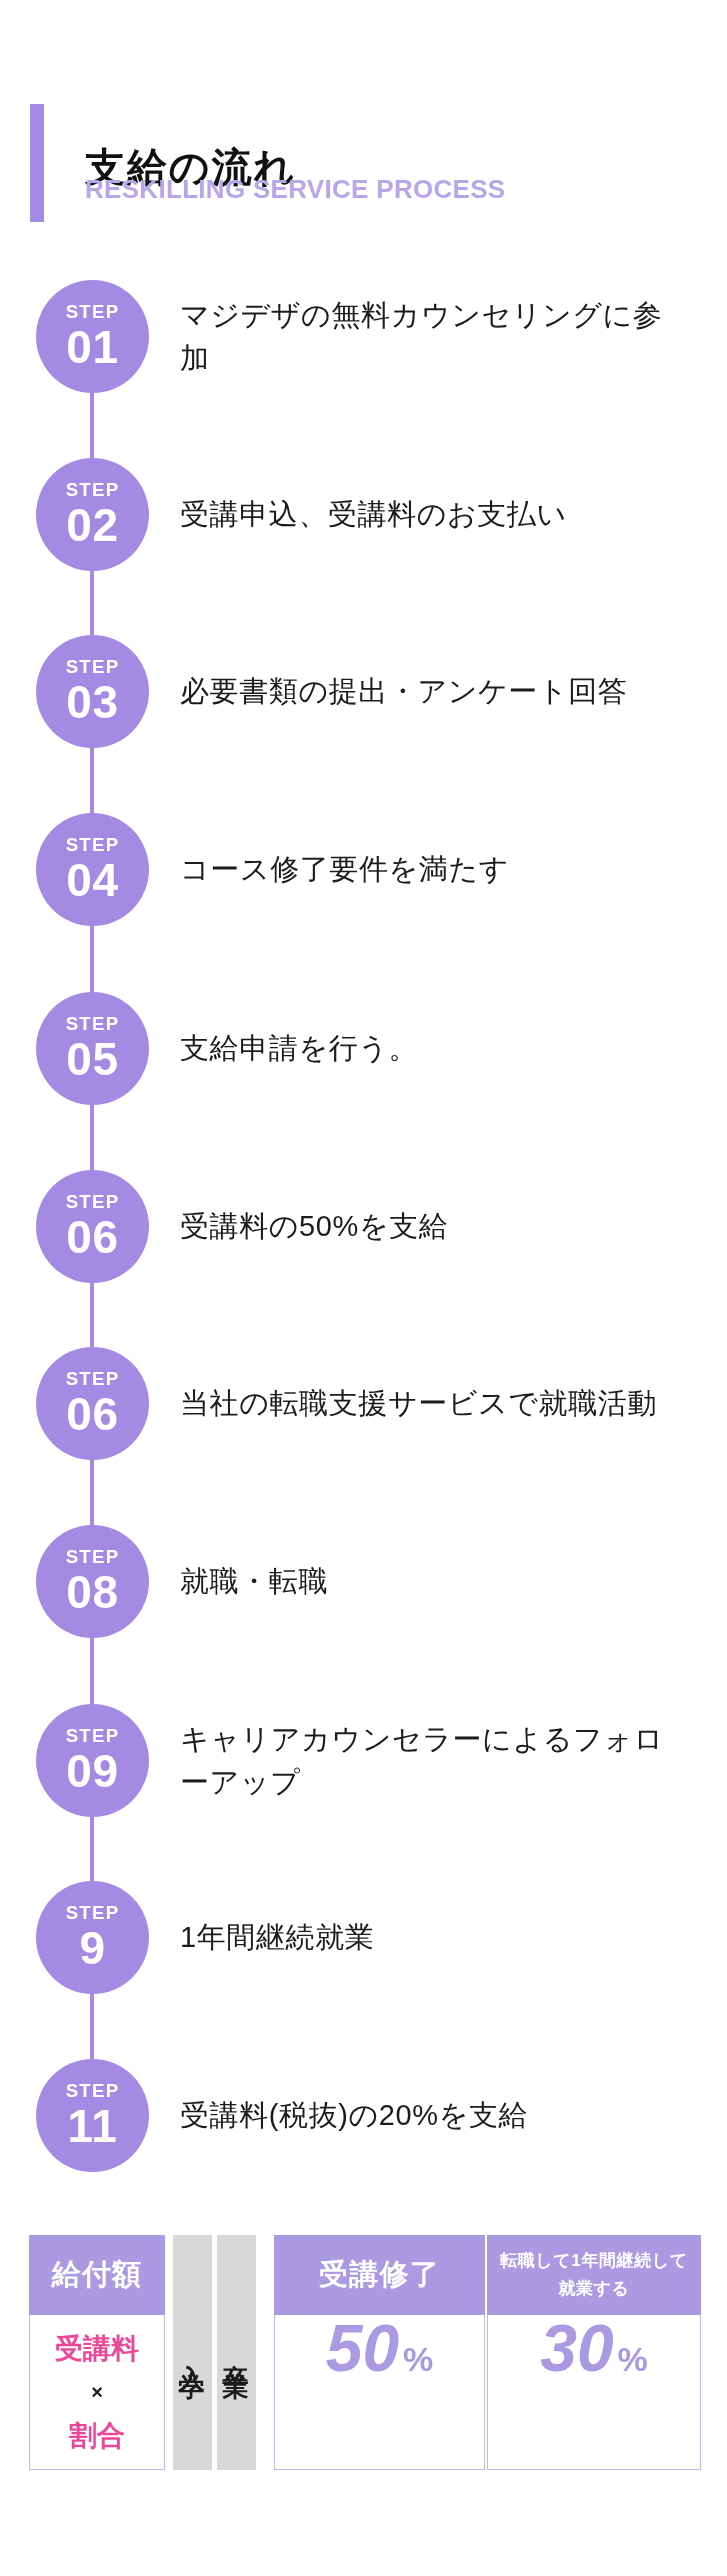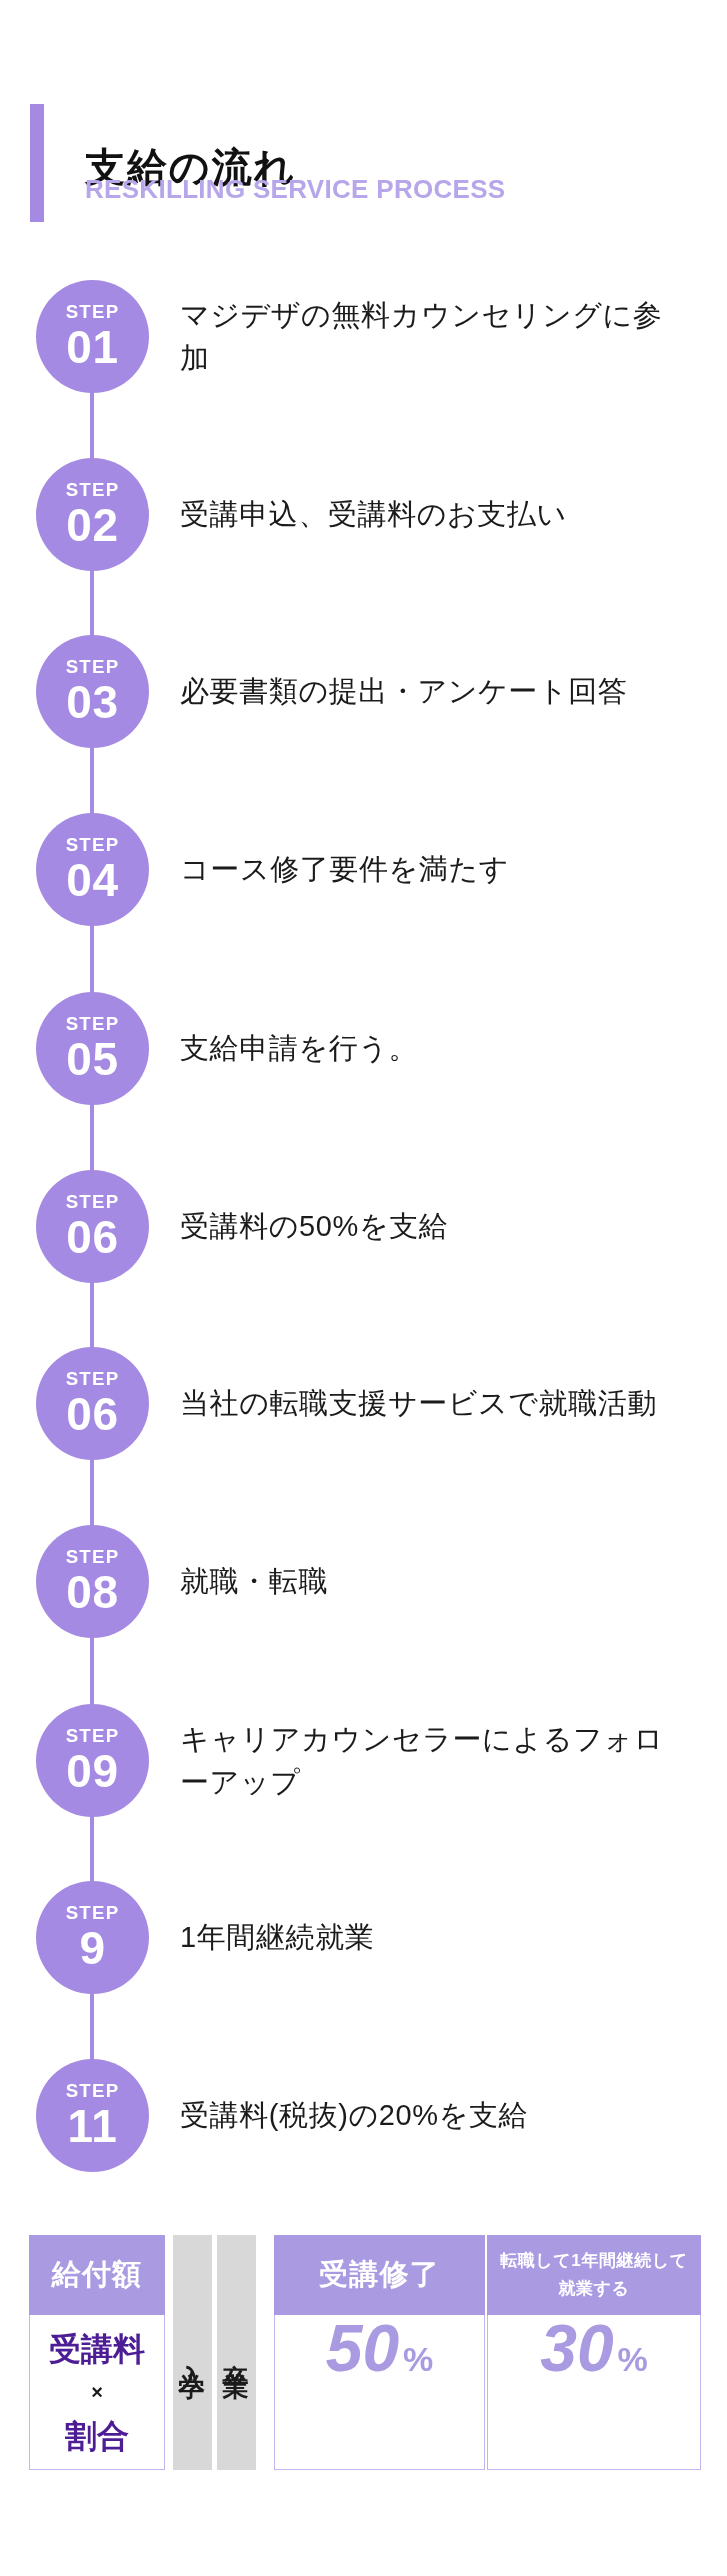--- a/index.html
+++ b/index.html
@@ -69,21 +69,21 @@
   .tcell-header.big{font-size:29px;letter-spacing:1.2px;}
   .tcell-header.small{font-size:17px;line-height:1.65;letter-spacing:0.6px;}
   .tcell-body{
     flex:1;background:#ffffff;border:1.9px solid #c4b5ee;border-top:none;
     display:flex;flex-direction:column;align-items:center;justify-content:space-evenly;
     box-sizing:border-box;
   }
   .cell-benefit{left:29px;width:136px;}
   .cell-result-1{left:274px;width:211px;}
   .cell-result-2{left:487px;width:214px;}
-  .formula-line{font-size:32px;font-weight:700;color:#4c1d95;line-height:1;}
+  .formula-line{font-size:28px;font-weight:700;color:#ec4899;line-height:1;}
   .formula-op{font-size:20px;font-weight:700;color:#1b1b1b;line-height:1;}
   .milestone{
     position:absolute;top:2235px;height:235px;width:39px;
     background:#d8d8d8;
     display:flex;align-items:center;justify-content:center;
     writing-mode:vertical-rl;text-orientation:upright;
     font-size:26px;font-weight:700;letter-spacing:10px;color:#1b1b1b;
   }
   .milestone-1{left:173px;}
   .milestone-2{left:217px;}

